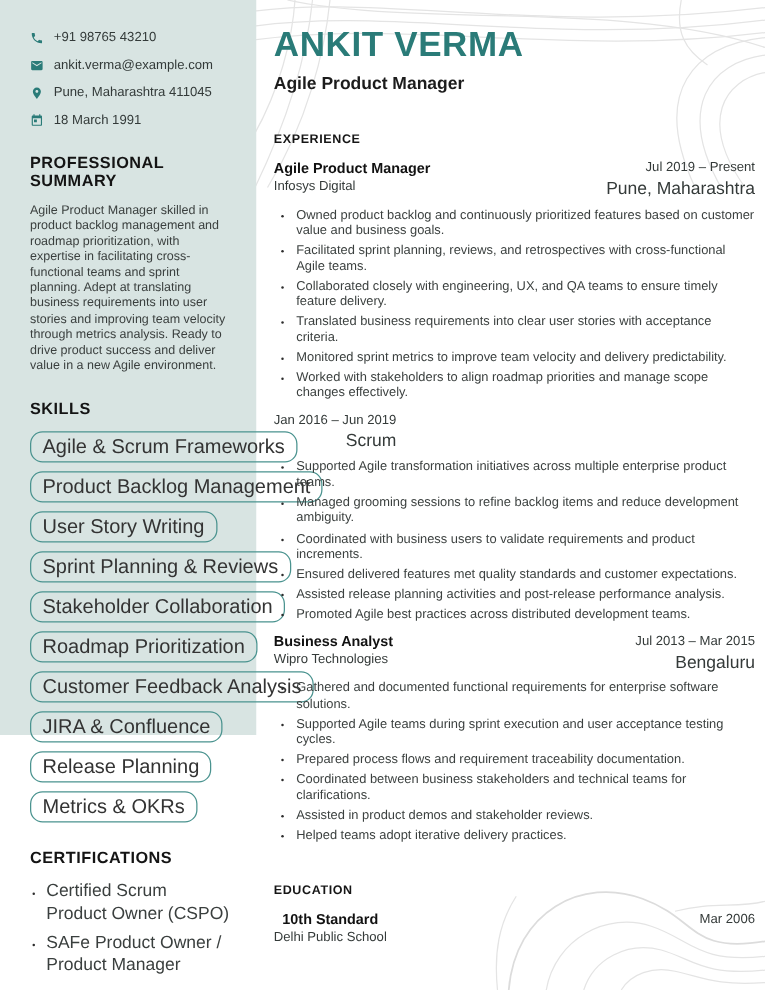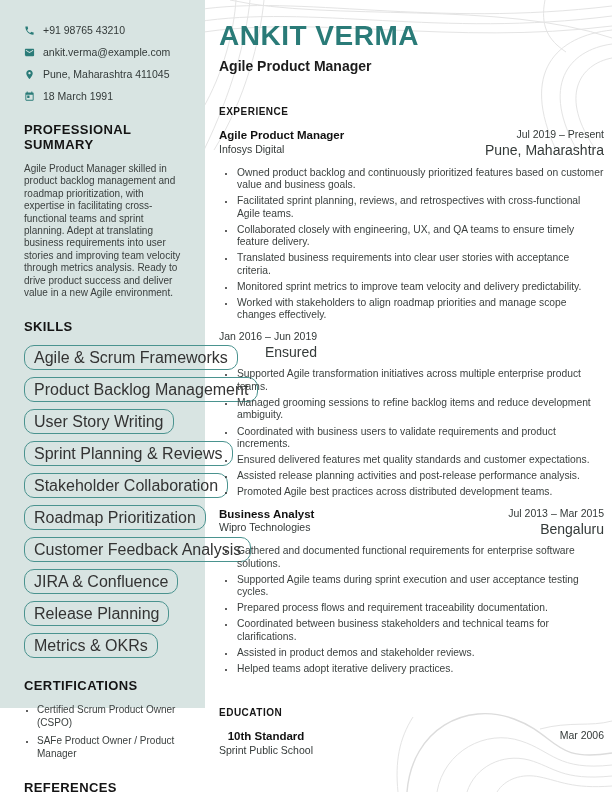--- a/index.html
+++ b/index.html
@@ -19,21 +19,21 @@
   .contour { position: absolute; left: 0; pointer-events: none; }
   .contour.top { top: 0; }
   .contour.bottom { bottom: 0; }
   .contour path { fill: none; stroke: #e4e4e4; stroke-width: 1; }
   .contour path.bold { stroke: #dcdcdc; stroke-width: 1.4; }
 
   
   .sidebar {
     position: absolute;
     left: 0; top: 0;
-    width: 205px; height: 708px;
+    width: 205px; height: 588px;
     background: #d8e4e2;
     padding: 24px 20px 20px 24px;
     z-index: 2;
   }
   .contact-row {
     display: flex;
     align-items: center;
     gap: 8px;
     margin-bottom: 10px;
     font-size: 10.5px;
@@ -59,21 +59,21 @@
     border: 1.5px solid #4a938f;
     border-radius: 10px;
     padding: 2.5px 9px;
     font-size: 16px;
     color: #333;
     white-space: nowrap;
     background: transparent;
   }
   .cert-list { list-style: disc; padding-left: 13px; }
   .cert-list li {
-    font-size: 10px;
+    font-size: 14px;
     line-height: 1.25;
     color: #3a3f3e;
     margin-bottom: 6px;
   }
   .cert-list li::marker { color: #2c2c2c; font-size: 8px; }
 
   
   .main {
     position: absolute;
     left: 205px; top: 0;
@@ -254,21 +254,21 @@
           <li>Translated business requirements into clear user stories with acceptance criteria.</li>
           <li>Monitored sprint metrics to improve team velocity and delivery predictability.</li>
           <li>Worked with stakeholders to align roadmap priorities and manage scope changes effectively.</li>
         </ul>
     </article>
 
     <article class="job">
       <div class="job-head">
         <div class="right">
           <div class="job-dates">Jan 2016 – Jun 2019</div>
-          <div class="job-location">Ensured</div>
+          <div class="job-location">Scrum</div>
         </div>
       </div>
       <ul class="bullets">
           <li>Supported Agile transformation initiatives across multiple enterprise product teams.</li>
           <li>Managed grooming sessions to refine backlog items and reduce development ambiguity.</li>
           <li>Coordinated with business users to validate requirements and product increments.</li>
           <li>Ensured delivered features met quality standards and customer expectations.</li>
           <li>Assisted release planning activities and post-release performance analysis.</li>
           <li>Promoted Agile best practices across distributed development teams.</li>
         </ul>
@@ -292,21 +292,21 @@
           <li>Coordinated between business stakeholders and technical teams for clarifications.</li>
           <li>Assisted in product demos and stakeholder reviews.</li>
           <li>Helped teams adopt iterative delivery practices.</li>
         </ul>
     </article>
 
     <h2 class="section-heading">EDUCATION</h2>
     <div class="edu-row">
       <div class="left">
         <div class="edu-degree">10th Standard</div>
-        <div class="edu-school">Sprint Public School</div>
+        <div class="edu-school">Delhi Public School</div>
       </div>
       <div class="right">
         <div class="edu-date">Mar 2006</div>
       </div>
     </div>
 
   </main>
 </div>
 
 </body></html>

